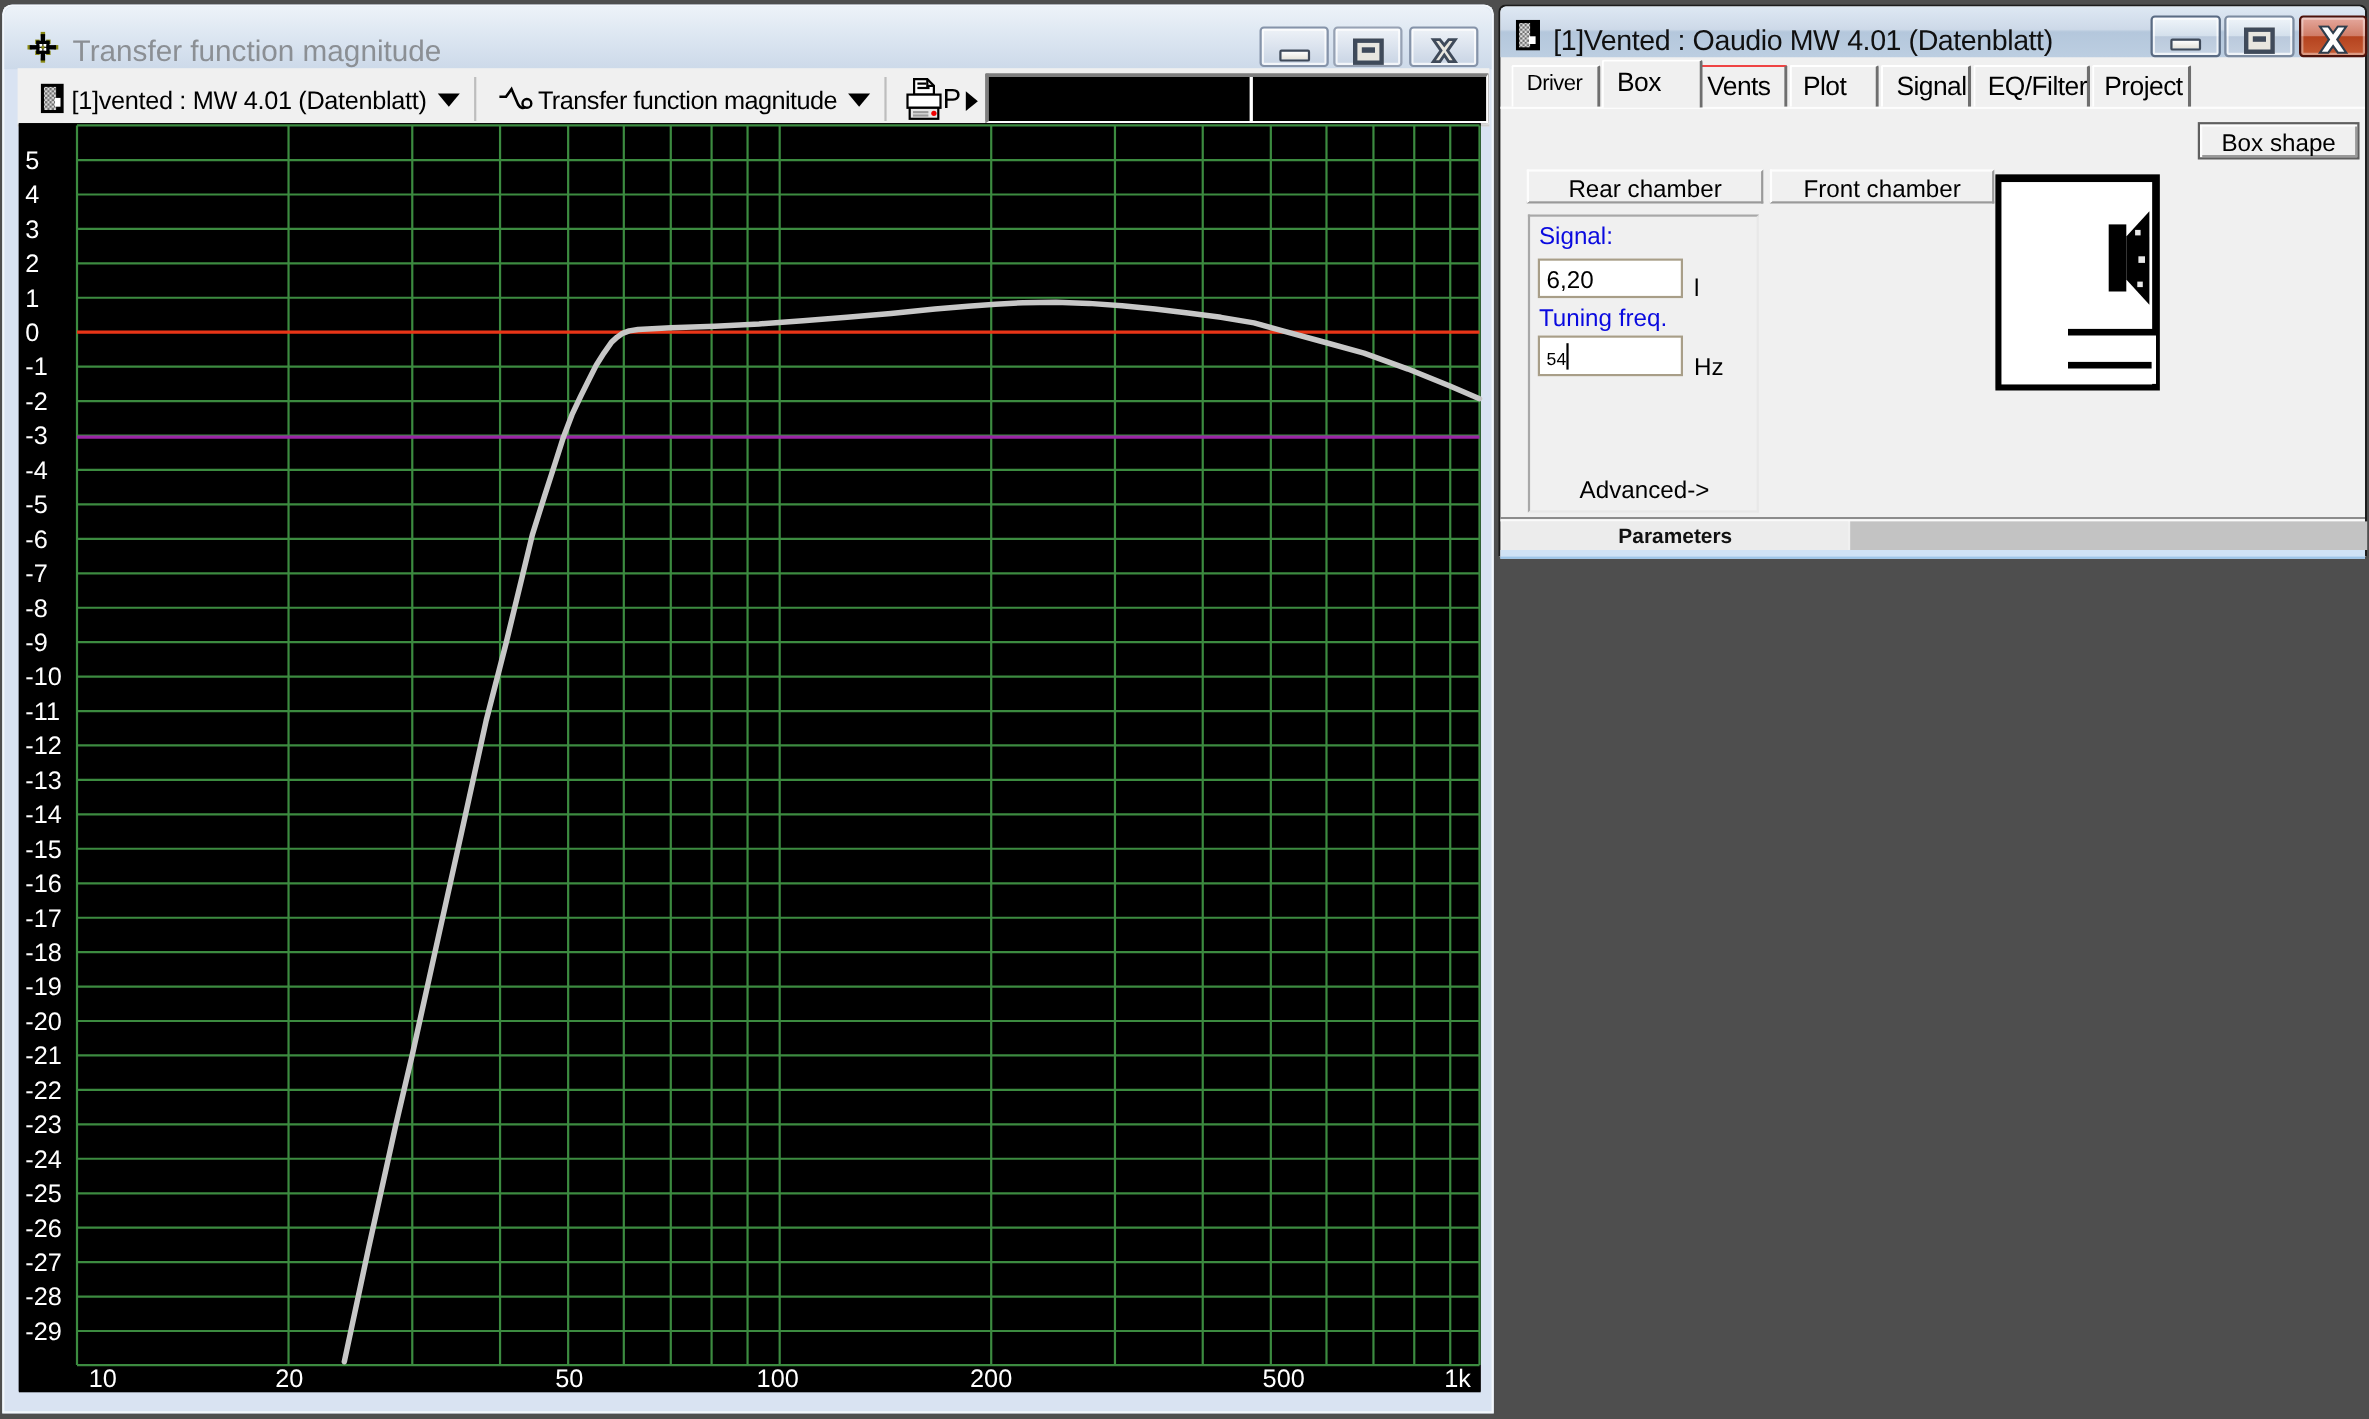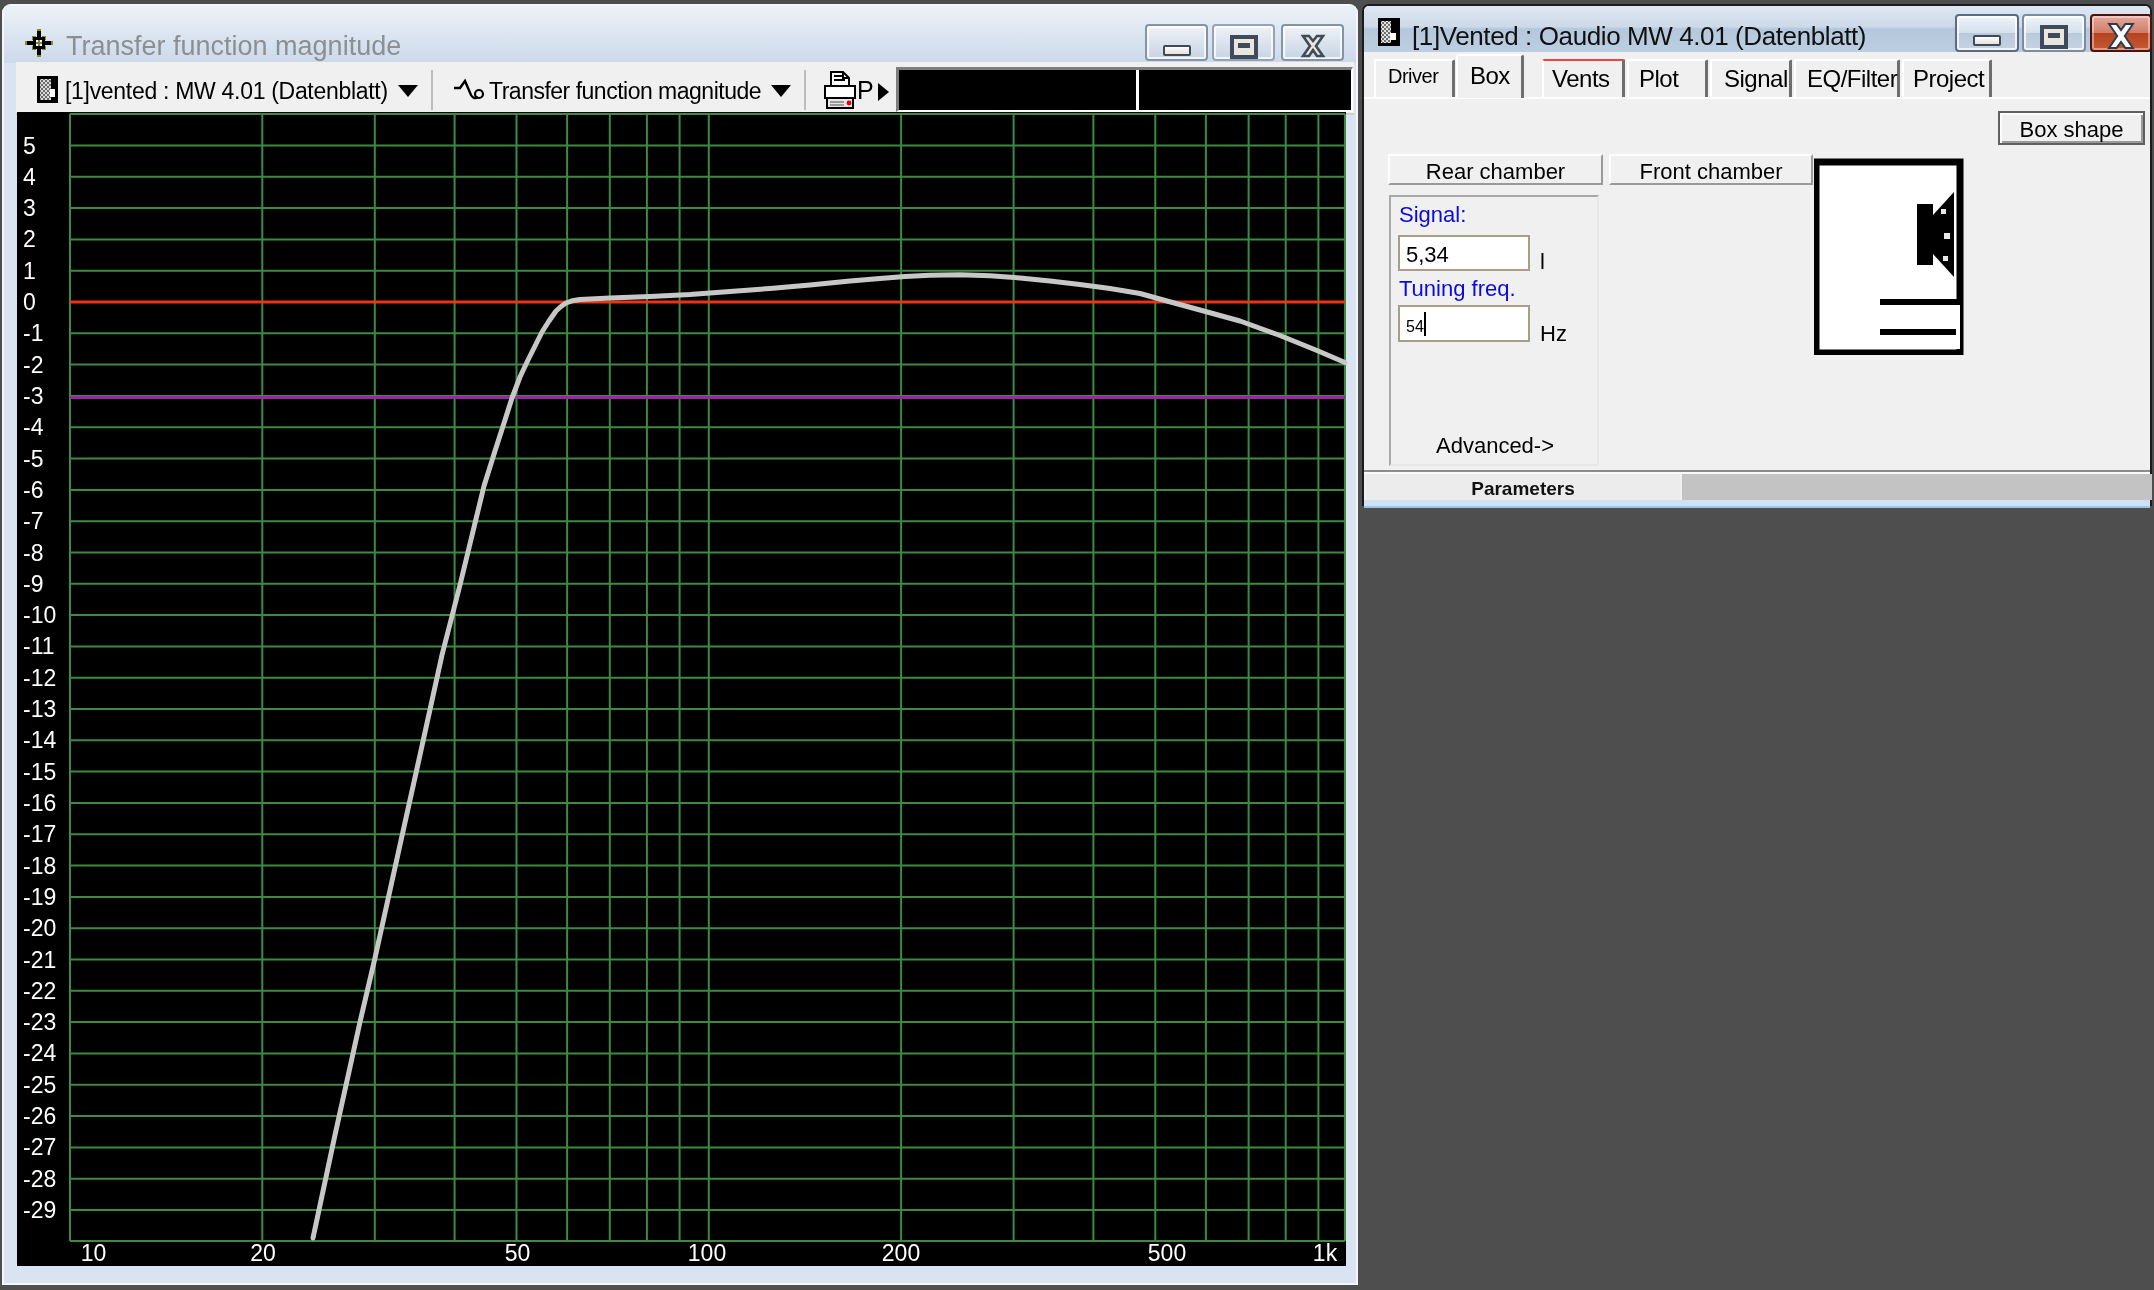--- a/index.html
+++ b/index.html
@@ -218,21 +218,21 @@
         <div class="abs" style="left:50%;top:4px;transform:translateX(-50%);width:12px;height:5px;background:#3f4a5a"></div>
       </div>
     </div>
 <div class="abs" style="left:726px;top:8px;width:62px;height:38px;border:2px solid #4d120a;border-radius:4px;background:linear-gradient(180deg,#e5a99e 0%,#d07c67 49%,#b5431f 51%,#c55a33 100%);box-shadow:inset 0 0 0 2px rgba(255,255,255,.4)">
       <svg class="abs" style="left:50%;top:7px;transform:translateX(-50%)" width="30" height="26" viewBox="0 0 26 24">
         <path d="M2 1 L9 1 L13 6.5 L17 1 L24 1 L16.5 12 L24 23 L17 23 L13 17.5 L9 23 L2 23 L9.5 12 Z" fill="#fdfdfd" stroke="#2e3d4c" stroke-width="1.8"></path>
       </svg>
     </div>
 <div class="abs" style="left:0;top:91px;width:100%;height:2px;background:#fdfdfd;z-index:1"></div>
 <div class="abs" style="left:10px;top:53px;width:81px;height:38px;background:#f0f0f0;border-top:2px solid #fff;border-left:2px solid #fff;border-right:3px solid #6e6e6e;border-radius:2px 2px 0 0;z-index:2;font-size:20px;letter-spacing:-0.5px;padding:4px 0 0 12px">Driver</div>
-<div class="abs" style="left:92px;top:48px;width:68px;height:44px;background:#f0f0f0;border-top:2px solid #fff;border-left:2px solid #fff;border-right:3px solid #6e6e6e;border-radius:3px 3px 0 0;z-index:3;font-size:24px;letter-spacing:-0.5px;padding:6px 0 0 12px">Box</div>
+<div class="abs" style="left:92px;top:48px;width:92px;height:44px;background:#f0f0f0;border-top:2px solid #fff;border-left:2px solid #fff;border-right:3px solid #6e6e6e;border-radius:3px 3px 0 0;z-index:3;font-size:24px;letter-spacing:-0.5px;padding:6px 0 0 12px">Box</div>
 <div class="abs" style="left:178px;top:53px;width:83px;height:38px;background:#f0f0f0;border-top:2px solid #ef4444;border-left:2px solid #fff;border-right:3px solid #6e6e6e;border-radius:2px 2px 0 0;z-index:2;font-size:24px;letter-spacing:-0.5px;padding:4px 0 0 8px">Vents</div>
 <div class="abs" style="left:263px;top:53px;width:81px;height:38px;background:#f0f0f0;border-top:2px solid #fff;border-left:2px solid #fff;border-right:3px solid #6e6e6e;border-radius:2px 2px 0 0;z-index:2;font-size:24px;letter-spacing:-0.5px;padding:4px 0 0 10px">Plot</div>
 <div class="abs" style="left:346px;top:53px;width:82px;height:38px;background:#f0f0f0;border-top:2px solid #fff;border-left:2px solid #fff;border-right:3px solid #6e6e6e;border-radius:2px 2px 0 0;z-index:2;font-size:24px;letter-spacing:-0.5px;padding:4px 0 0 12px">Signal</div>
 <div class="abs" style="left:430px;top:53px;width:106px;height:38px;background:#f0f0f0;border-top:2px solid #fff;border-left:2px solid #fff;border-right:3px solid #6e6e6e;border-radius:2px 2px 0 0;z-index:2;font-size:24px;letter-spacing:-0.5px;padding:4px 0 0 11px">EQ/Filter</div>
 <div class="abs" style="left:538px;top:53px;width:90px;height:38px;background:#f0f0f0;border-top:2px solid #fff;border-left:2px solid #fff;border-right:3px solid #6e6e6e;border-radius:2px 2px 0 0;z-index:2;font-size:24px;letter-spacing:-0.5px;padding:4px 0 0 9px">Project</div>
 <div class="abs" style="left:634px;top:105px;width:147px;height:34px;background:#f0f0f0;border:2px solid #5f5f5f;box-shadow:inset 2px 2px 0 #fdfdfd,inset -2px -2px 0 #9a9a9a;text-align:center;font-size:22px;padding-top:4px">Box shape</div>
 <div class="abs" style="left:24px;top:148px;width:215px;height:31px;background:#f0f0f0;border:2px solid #9a9a9a;border-top-color:#fdfdfd;border-left-color:#fdfdfd;text-align:center;font-size:22px;padding-top:3px">Rear chamber</div>
 <div class="abs" style="left:245px;top:148px;width:204px;height:31px;background:#f0f0f0;border:2px solid #9a9a9a;border-top-color:#fdfdfd;border-left-color:#fdfdfd;text-align:center;font-size:22px;padding-top:3px">Front chamber</div>
 <svg class="abs" style="left:450px;top:152px" width="150" height="197" viewBox="0 0 150 197">
 <rect x="0" y="2" width="146" height="193" fill="#b5b5b5"></rect>
@@ -242,21 +242,21 @@
 <rect x="103" y="46" width="16" height="61" fill="#000"></rect>
 <polygon points="119,57 140,34 140,119 119,96" fill="#000"></polygon>
 <rect x="127" y="51" width="5" height="5" fill="#e8e8e8"></rect>
 <rect x="130" y="75" width="6" height="6" fill="#e8e8e8"></rect>
 <rect x="129" y="98" width="5" height="5" fill="#e8e8e8"></rect>
 <rect x="66" y="141" width="80" height="6" fill="#000"></rect>
 <rect x="66" y="171" width="76" height="6" fill="#000"></rect>
 </svg>
 <div class="abs" style="left:25px;top:189px;width:210px;height:271px;border:2px solid #a8a8a8;border-right-color:#e8e8e8;border-bottom-color:#e8e8e8"></div>
 <div class="txt" style="left:35px;top:196px;font-size:22px;color:#0a0adf">Signal:</div>
-<div class="abs" style="left:34px;top:229px;width:132px;height:36px;background:#fff;border:2px solid #a89e88;font-size:22px;color:#000;padding:5px 0 0 6px">5,34</div>
+<div class="abs" style="left:34px;top:229px;width:132px;height:36px;background:#fff;border:2px solid #a89e88;font-size:22px;color:#000;padding:5px 0 0 6px">6,20</div>
 <div class="txt" style="left:176px;top:243px;font-size:22px;color:#000">l</div>
 <div class="txt" style="left:35px;top:270px;font-size:22px;color:#0a0adf">Tuning freq.</div>
 <div class="abs" style="left:34px;top:299px;width:132px;height:37px;background:#fff;border:2px solid #a89e88;font-size:16px;color:#000;padding:5px 0 0 6px">54<span style="display:inline-block;width:2px;height:24px;background:#000;vertical-align:-4px"></span></div>
 <div class="txt" style="left:176px;top:315px;font-size:22px;color:#000">Hz</div>
 <div class="txt" style="left:72px;top:427px;font-size:22px;color:#000">Advanced-&gt;</div>
 <div class="abs" style="left:0;top:464px;width:100%;height:2px;background:#8c8c8c"></div>
 <div class="abs" style="left:0;top:466px;width:100%;height:2px;background:#fafafa"></div>
 <div class="abs" style="left:2px;top:468px;width:314px;height:26px;background:#ececec;text-align:center;font-size:19px;font-weight:bold;color:#111;padding-top:4px">Parameters</div>
 <div class="abs" style="left:318px;top:468px;width:470px;height:26px;background:#c3c3c3"></div>
 <div class="abs" style="left:0;top:494px;width:100%;height:8px;background:#cfe2f5;border-bottom:2px solid #9dc5e8"></div>

